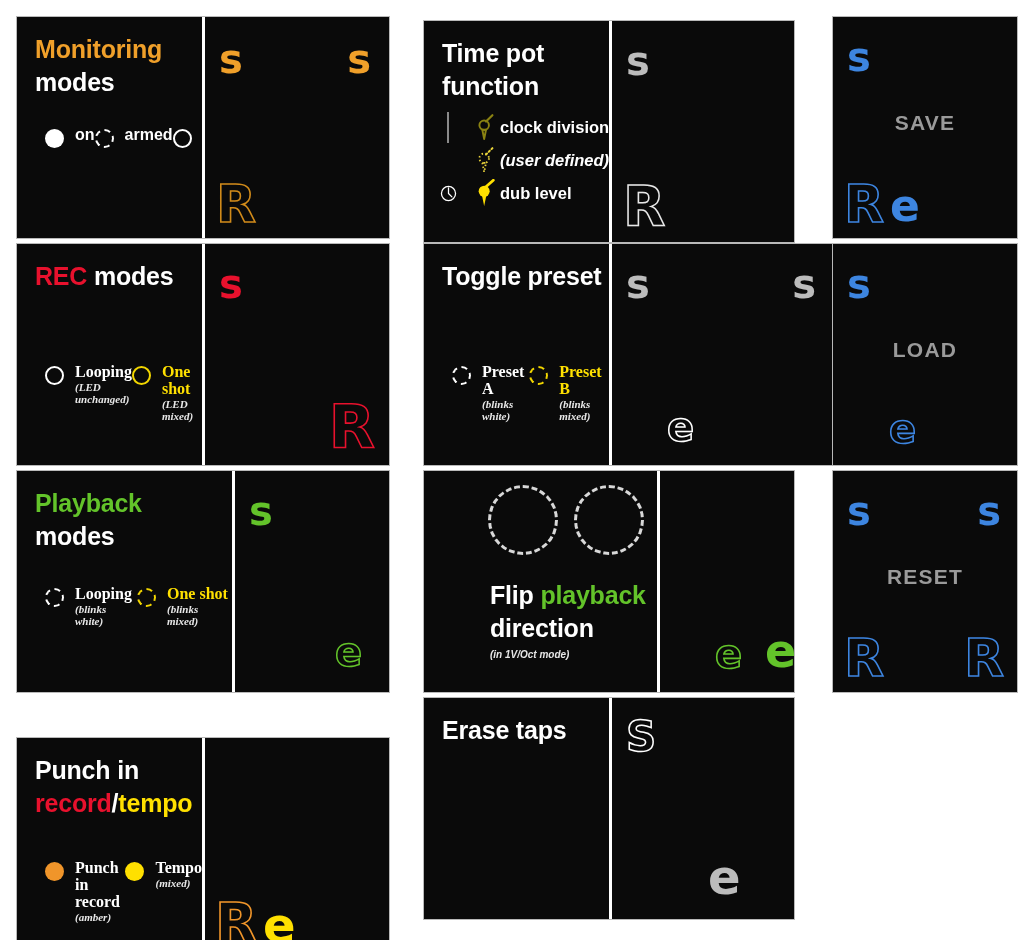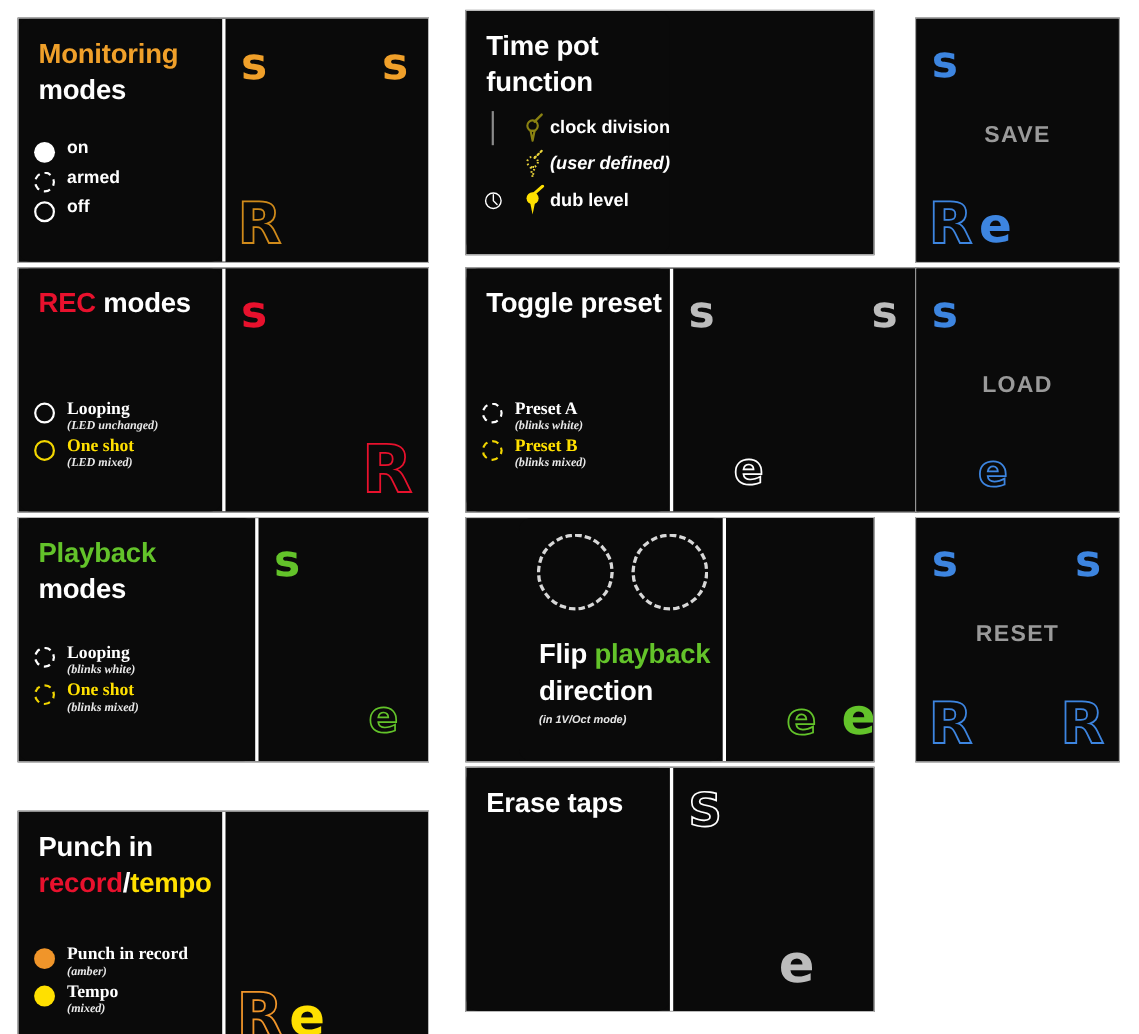--- a/index.html
+++ b/index.html
@@ -24,21 +24,21 @@
     border: 1px solid #b9b9b9;
     display: flex;
     overflow: hidden;
   }
   .pane {
     position: relative;
     background: #0a0a0a;
     height: 100%;
     overflow: hidden;
   }
-  .pane.left  { flex: 0 0 auto; border-radius: 11px; }
+  .pane.left  { flex: 0 0 auto; }
   .pane.right { flex: 1 1 auto; border-left: 3px solid #ffffff; }
   .pane.solo  { flex: 1 1 auto; }
 
   
   .title {
     position: absolute;
     left: 18px;
     top: 16px;
     font-size: 25px;
     font-weight: 700;
@@ -58,23 +58,22 @@
     left: 18px;
     font-size: 10px;
     font-style: italic;
     font-weight: 600;
     color: #e6e6e6;
   }
 
   
   .legend {
     position: absolute;
-    left: 14px;
+    left: 28px;
     display: flex;
-    flex-direction: column;
   }
   .legend-row {
     display: flex;
     align-items: flex-start;
     gap: 11px;
     margin-bottom: 6px;
   }
   .led {
     flex: 0 0 auto;
     width: 19px; height: 19px;
@@ -287,21 +286,21 @@
         </div>
       </div>
     </div>
 
     <div class="pane right">
       <span class="glyph" style="left:10px; bottom:8px; font-size:55px; color:transparent; -webkit-text-stroke:1.6px #f0952a;">R</span>
       <span class="glyph" style="left:58px; bottom:10px; font-size:48px; color:#ffe000;">e</span>
     </div>
   </div>
 
-  <div class="card" style="left:423px; top:9px; width:372px; height:223px;flex-direction:column;">
+  <div class="card" style="left:423px; top:20px; width:372px; height:223px;">
 
     <div class="pane left" style="width:185px;">
       <div class="title"><span class="hl-white">Time pot</span>
 <span class="hl-white">function</span></div>
 
       <div class="potlist" style="top:90px;">
 
         <div class="pot-row">
           <span class="pot-gutter">
             <span style="position:absolute;left:5px;top:1px;width:2px;height:31px;background:#8a8a8a;display:block;"></span>

